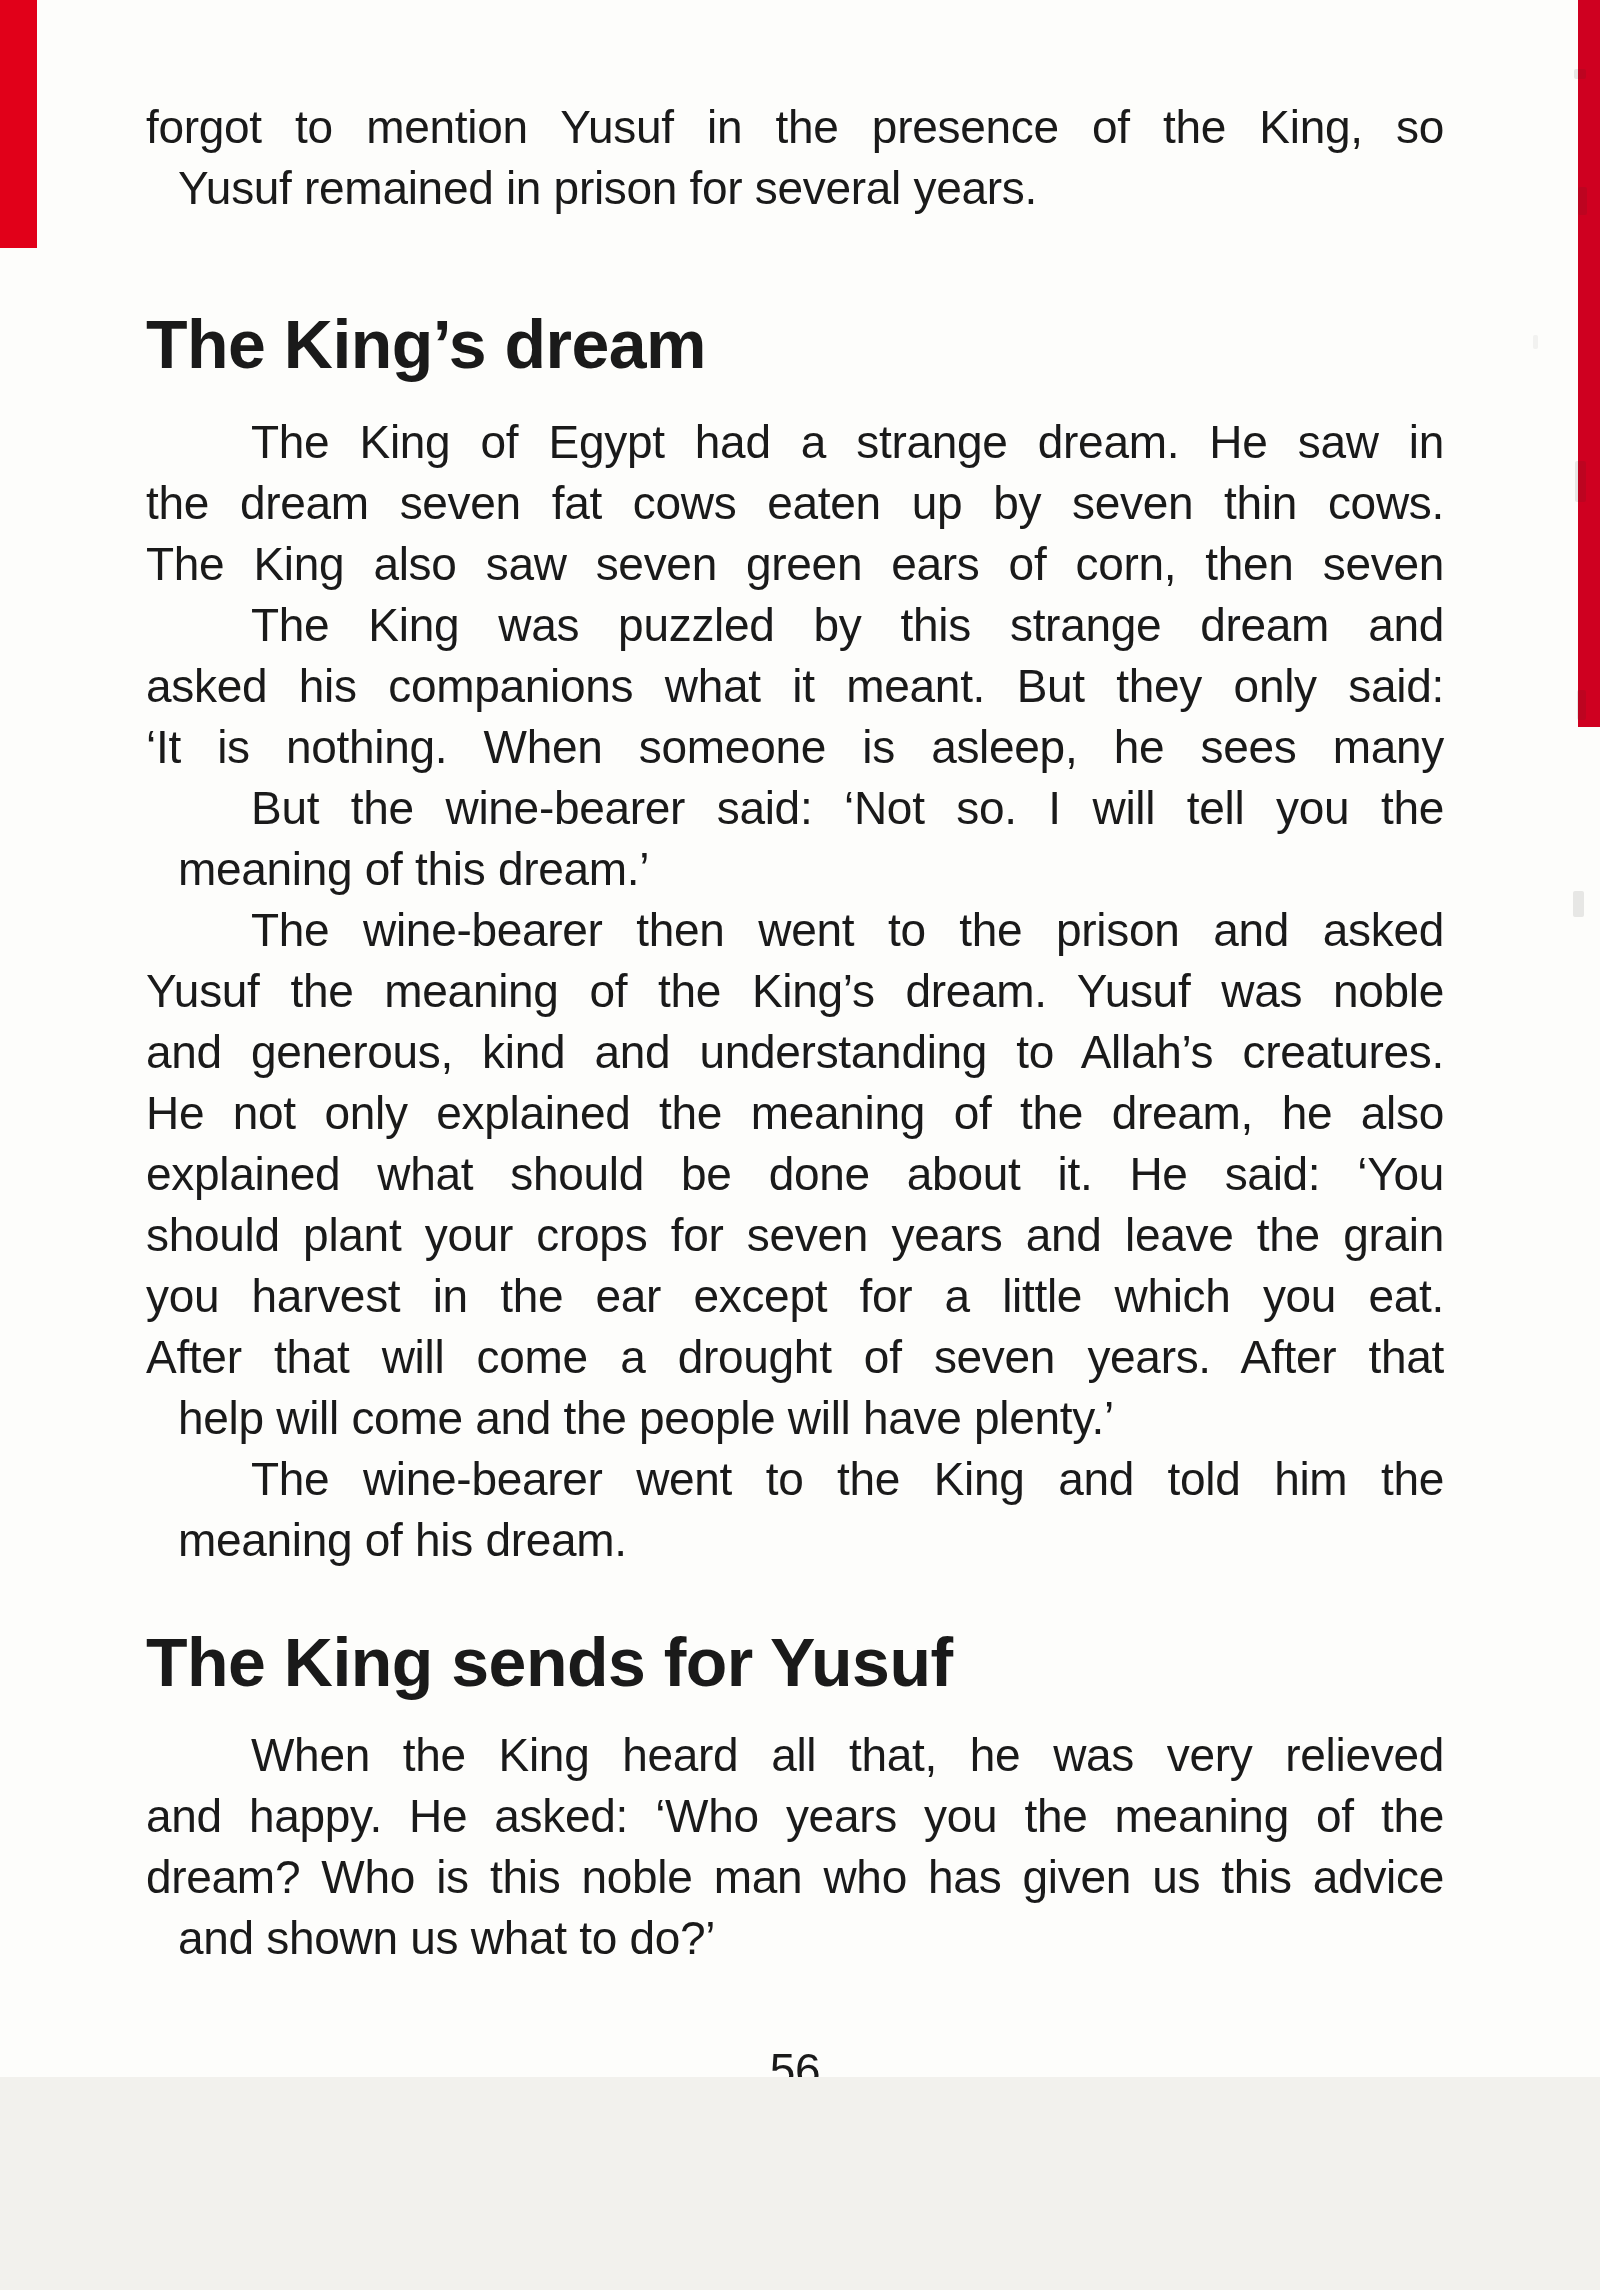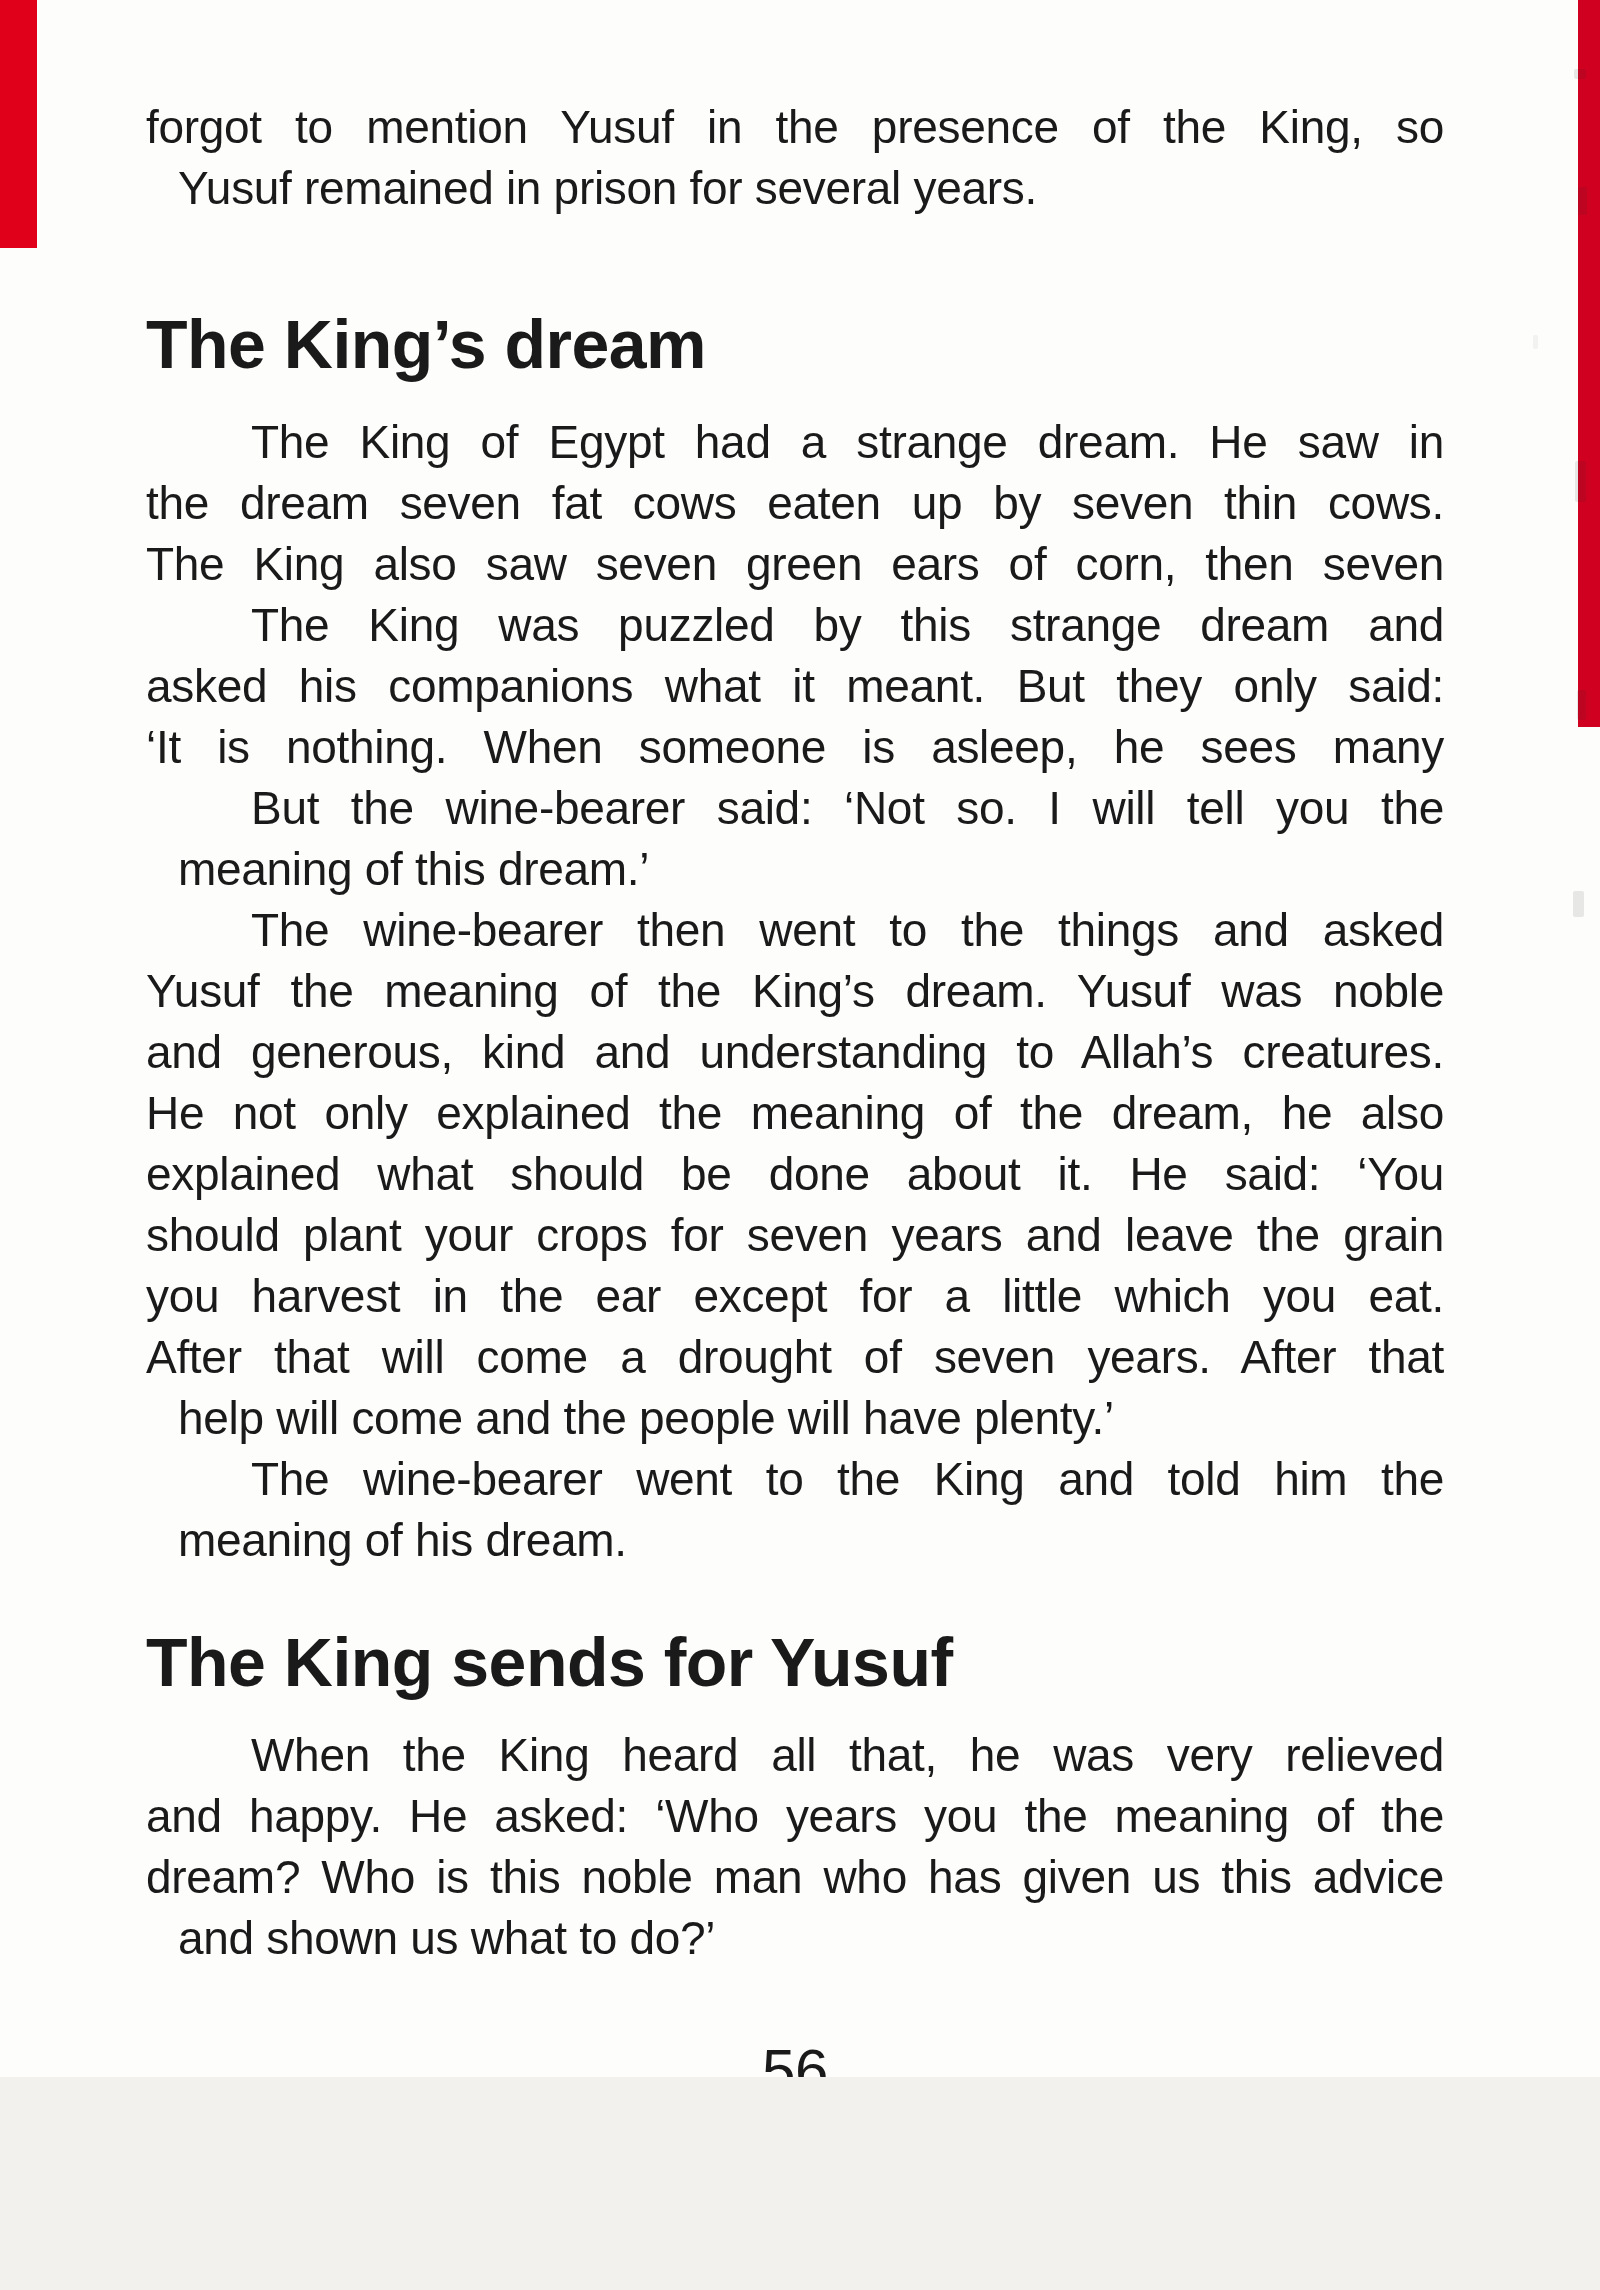--- a/index.html
+++ b/index.html
@@ -52,21 +52,21 @@
     letter-spacing: -0.5px;
     margin: 0;
     text-align: left;
   }
   .heading.h1 { margin-top: 95px; margin-bottom: 37px; }
   .heading.h2 { margin-top: 61px; margin-bottom: 31.5px; }
 
   .page-number {
     margin-top: 71px;
     text-align: center;
-    font-size: 60px;
+    font-size: 46px;
     line-height: 61px;
   }
 </style>
 </head>
 <body>
 
 <div class="page">
   <div class="red-bar left"></div>
   <div class="red-bar right"></div>
 
@@ -92,21 +92,21 @@
       <div class="para indent">
         <div class="line">The King was puzzled by this strange dream and</div>
         <div class="line">asked his companions what it meant. But they only said:</div>
         <div class="line">‘It is nothing. When someone is asleep, he sees many</div>
       </div>
       <div class="para indent">
         <div class="line">But the wine-bearer said: ‘Not so. I will tell you the</div>
         <div class="line last">meaning of this dream.’</div>
       </div>
       <div class="para indent">
-        <div class="line">The wine-bearer then went to the things and asked</div>
+        <div class="line">The wine-bearer then went to the prison and asked</div>
         <div class="line">Yusuf the meaning of the King’s dream. Yusuf was noble</div>
         <div class="line">and generous, kind and understanding to Allah’s creatures.</div>
         <div class="line">He not only explained the meaning of the dream, he also</div>
         <div class="line">explained what should be done about it. He said: ‘You</div>
         <div class="line">should plant your crops for seven years and leave the grain</div>
         <div class="line">you harvest in the ear except for a little which you eat.</div>
         <div class="line">After that will come a drought of seven years. After that</div>
         <div class="line last">help will come and the people will have plenty.’</div>
       </div>
       <div class="para indent">

